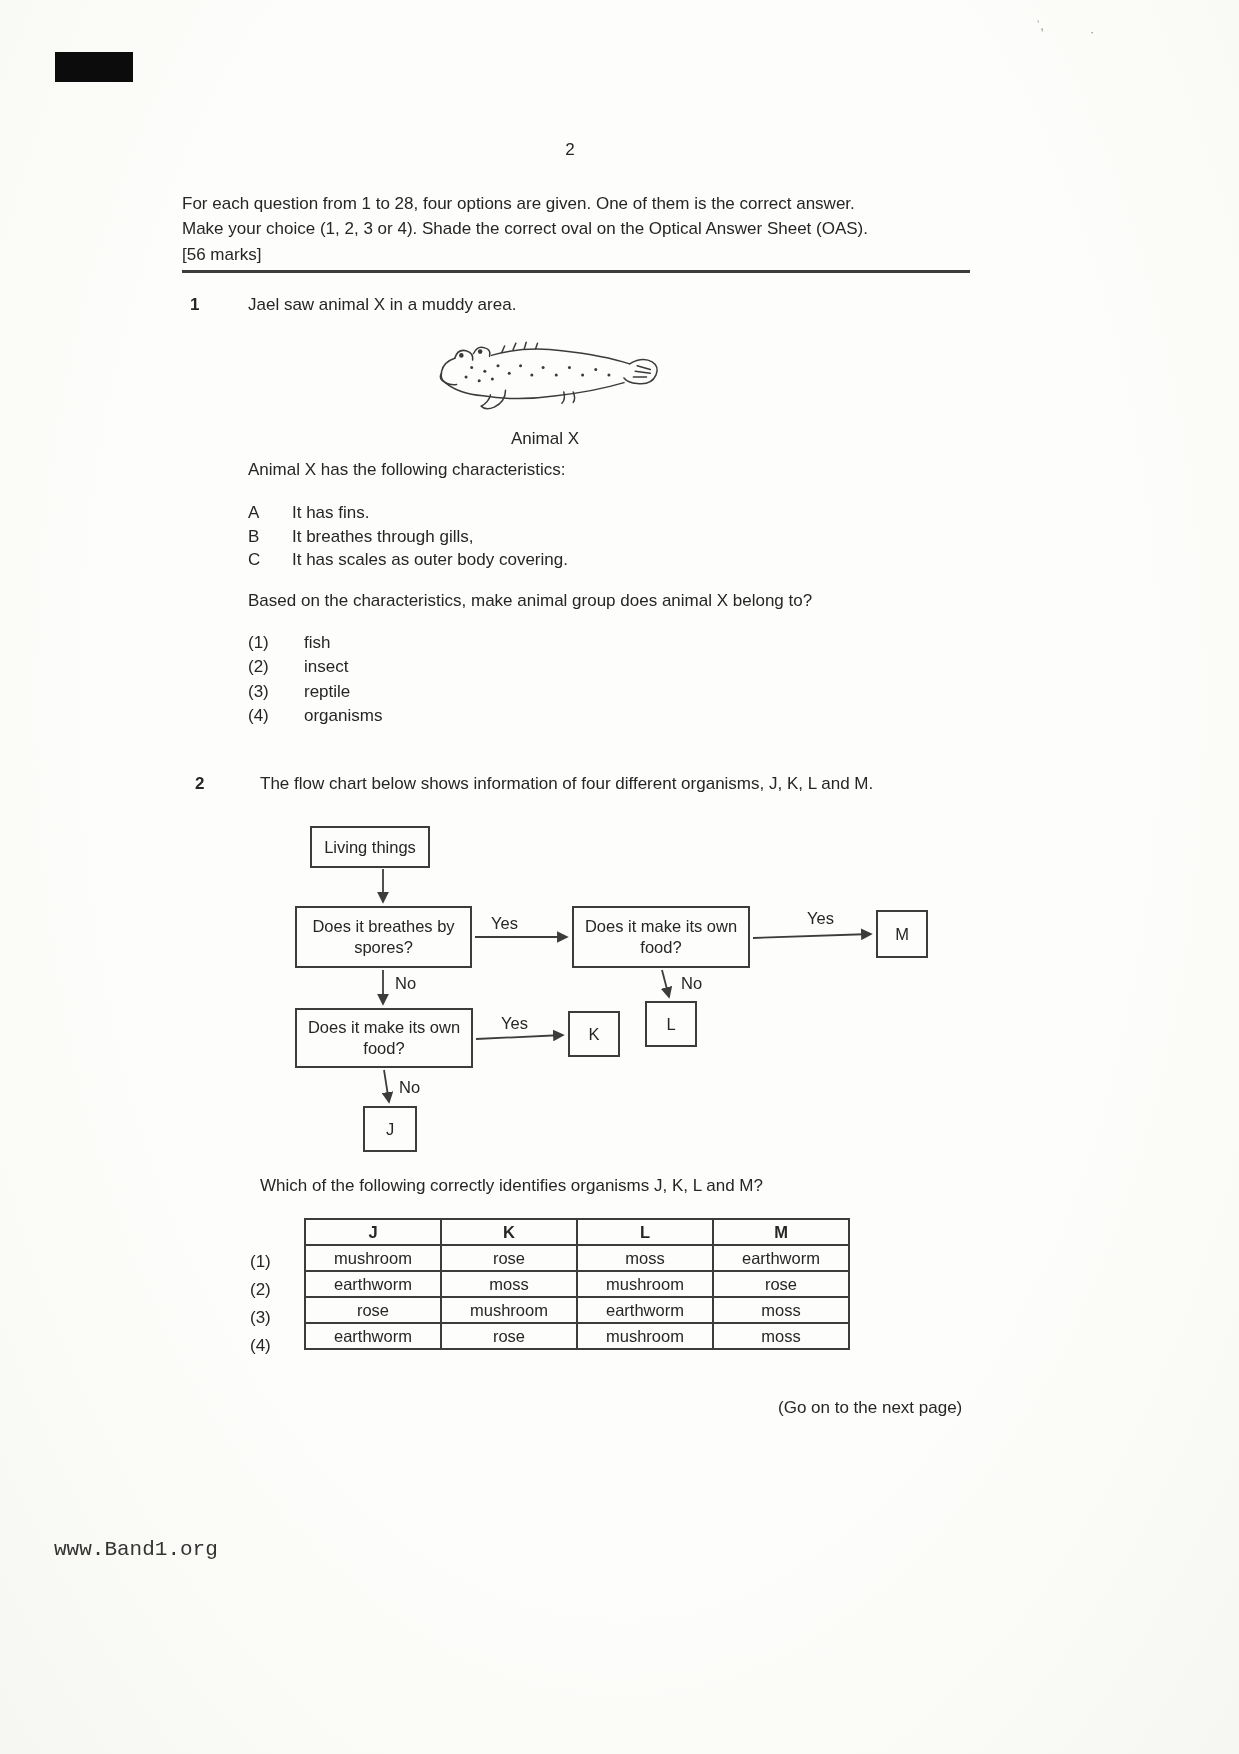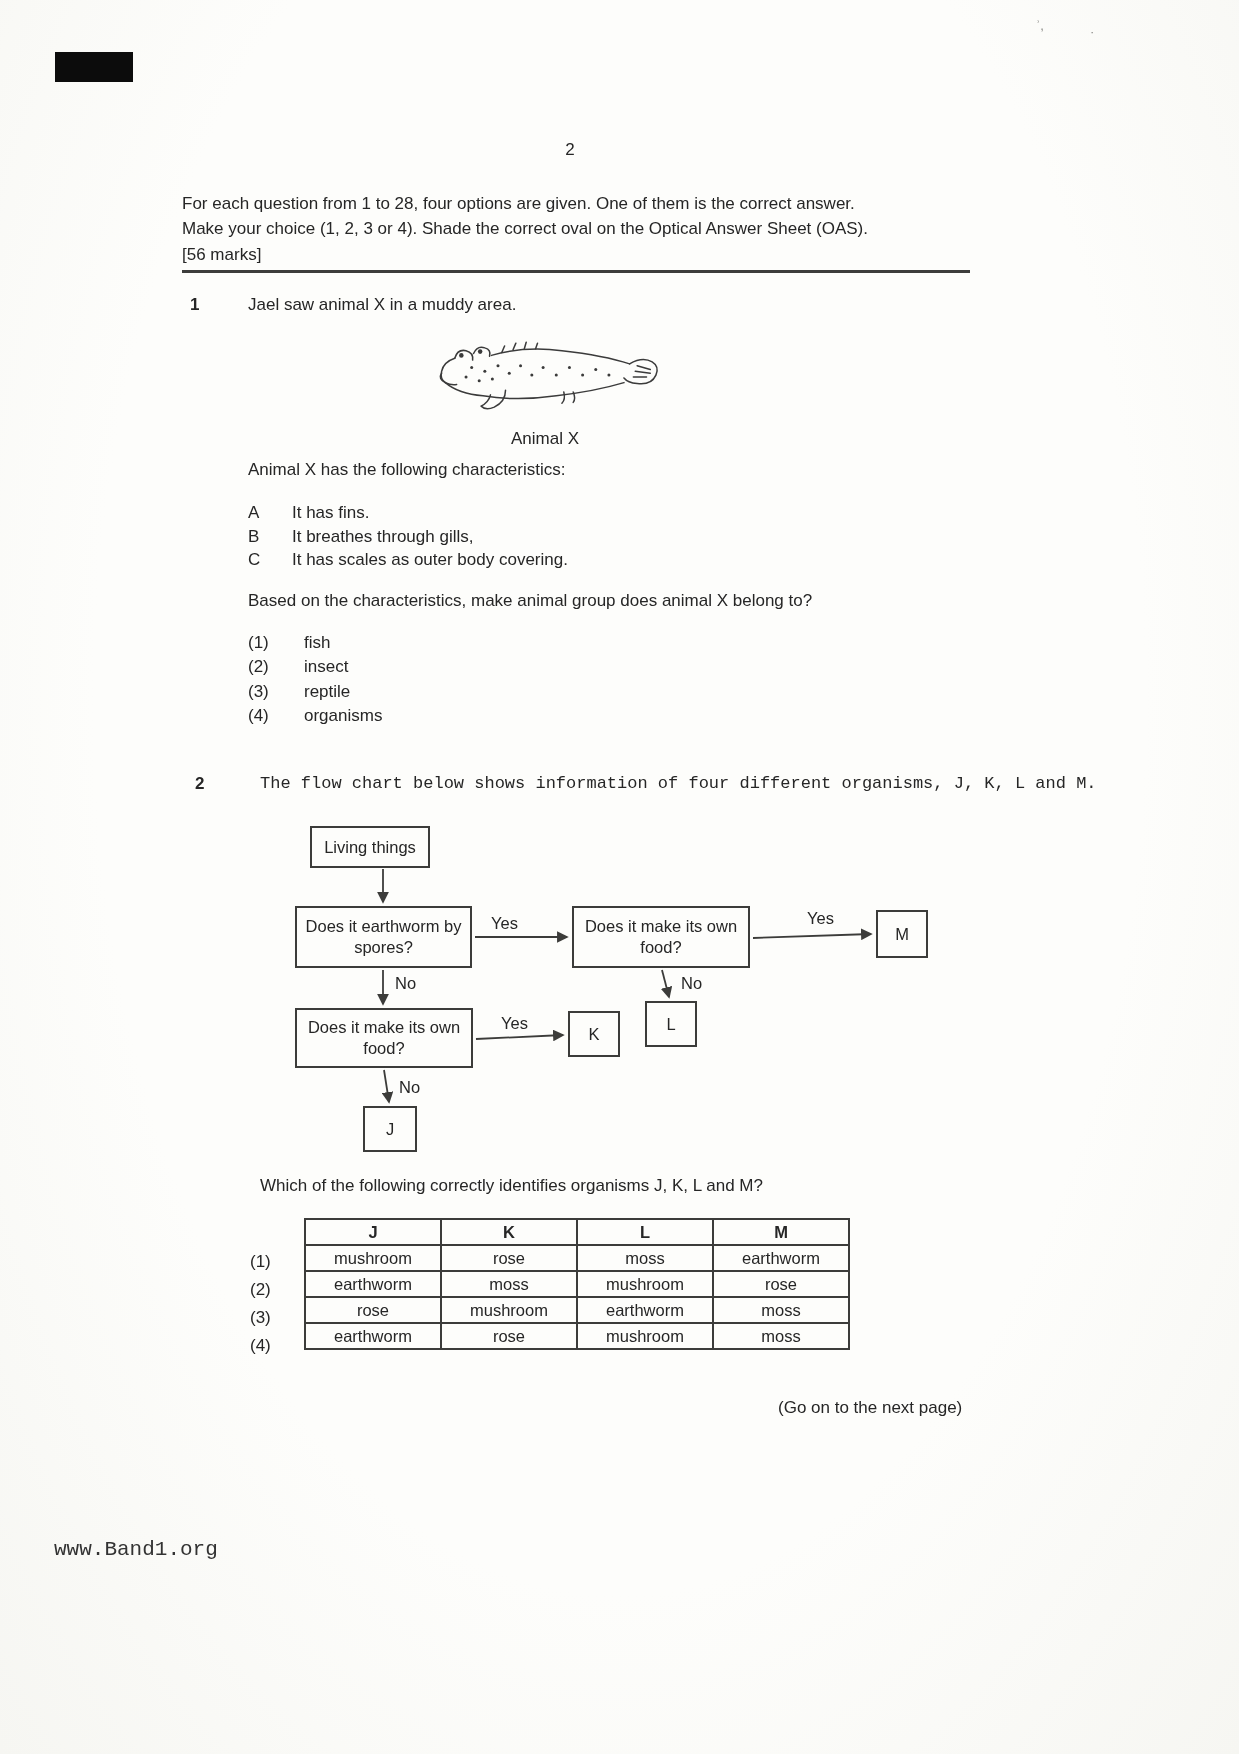--- a/index.html
+++ b/index.html
@@ -174,42 +174,42 @@
       <span class="opt-label">(3)</span>
       <span>reptile</span>
     </div>
     <div class="opt-row">
       <span class="opt-label">(4)</span>
       <span>organisms</span>
     </div>
   </div>
 
   <div class="qnum" style="left:195px; top:774px;">2</div>
-  <div class="stem" style="left:260px; top:774px;font-family:Liberation Mono, monospace;">The flow chart below shows information of four different organisms, J, K, L and M.</div>
+  <div class="stem" style="left:260px; top:774px;">The flow chart below shows information of four different organisms, J, K, L and M.</div>
 
   <div class="flowchart">
     <svg class="fc-arrows" aria-hidden="true">
       <defs>
         <marker id="arrow" viewBox="0 0 10 10" refX="8.5" refY="5" markerWidth="6.5" markerHeight="6.5" orient="auto-start-reverse">
           <path d="M0,0 L10,5 L0,10 z" fill="#3c3c3a"></path>
         </marker>
       </defs>
       <g stroke="#3c3c3a" stroke-width="1.8" marker-end="url(#arrow)">
         <line x1="88" y1="47" x2="88" y2="80"></line>
         <line x1="180" y1="115" x2="272" y2="115"></line>
         <line x1="458" y1="116" x2="576" y2="112"></line>
         <line x1="88" y1="148" x2="88" y2="182"></line>
         <line x1="367" y1="148" x2="374" y2="175"></line>
         <line x1="181" y1="217" x2="268" y2="213"></line>
         <line x1="89" y1="248" x2="94" y2="280"></line>
       </g>
     </svg>
 
     <div class="fc-box fc-living">Living things</div>
-    <div class="fc-box fc-spores">Does it earthworm by spores?</div>
+    <div class="fc-box fc-spores">Does it breathes by spores?</div>
     <div class="fc-box fc-foodtop">Does it make its own food?</div>
     <div class="fc-box fc-m">M</div>
     <div class="fc-box fc-foodbot">Does it make its own food?</div>
     <div class="fc-box fc-l">L</div>
     <div class="fc-box fc-k">K</div>
     <div class="fc-box fc-j">J</div>
 
     <div class="fc-label lbl-yes1">Yes</div>
     <div class="fc-label lbl-no1">No</div>
     <div class="fc-label lbl-yes2">Yes</div>

